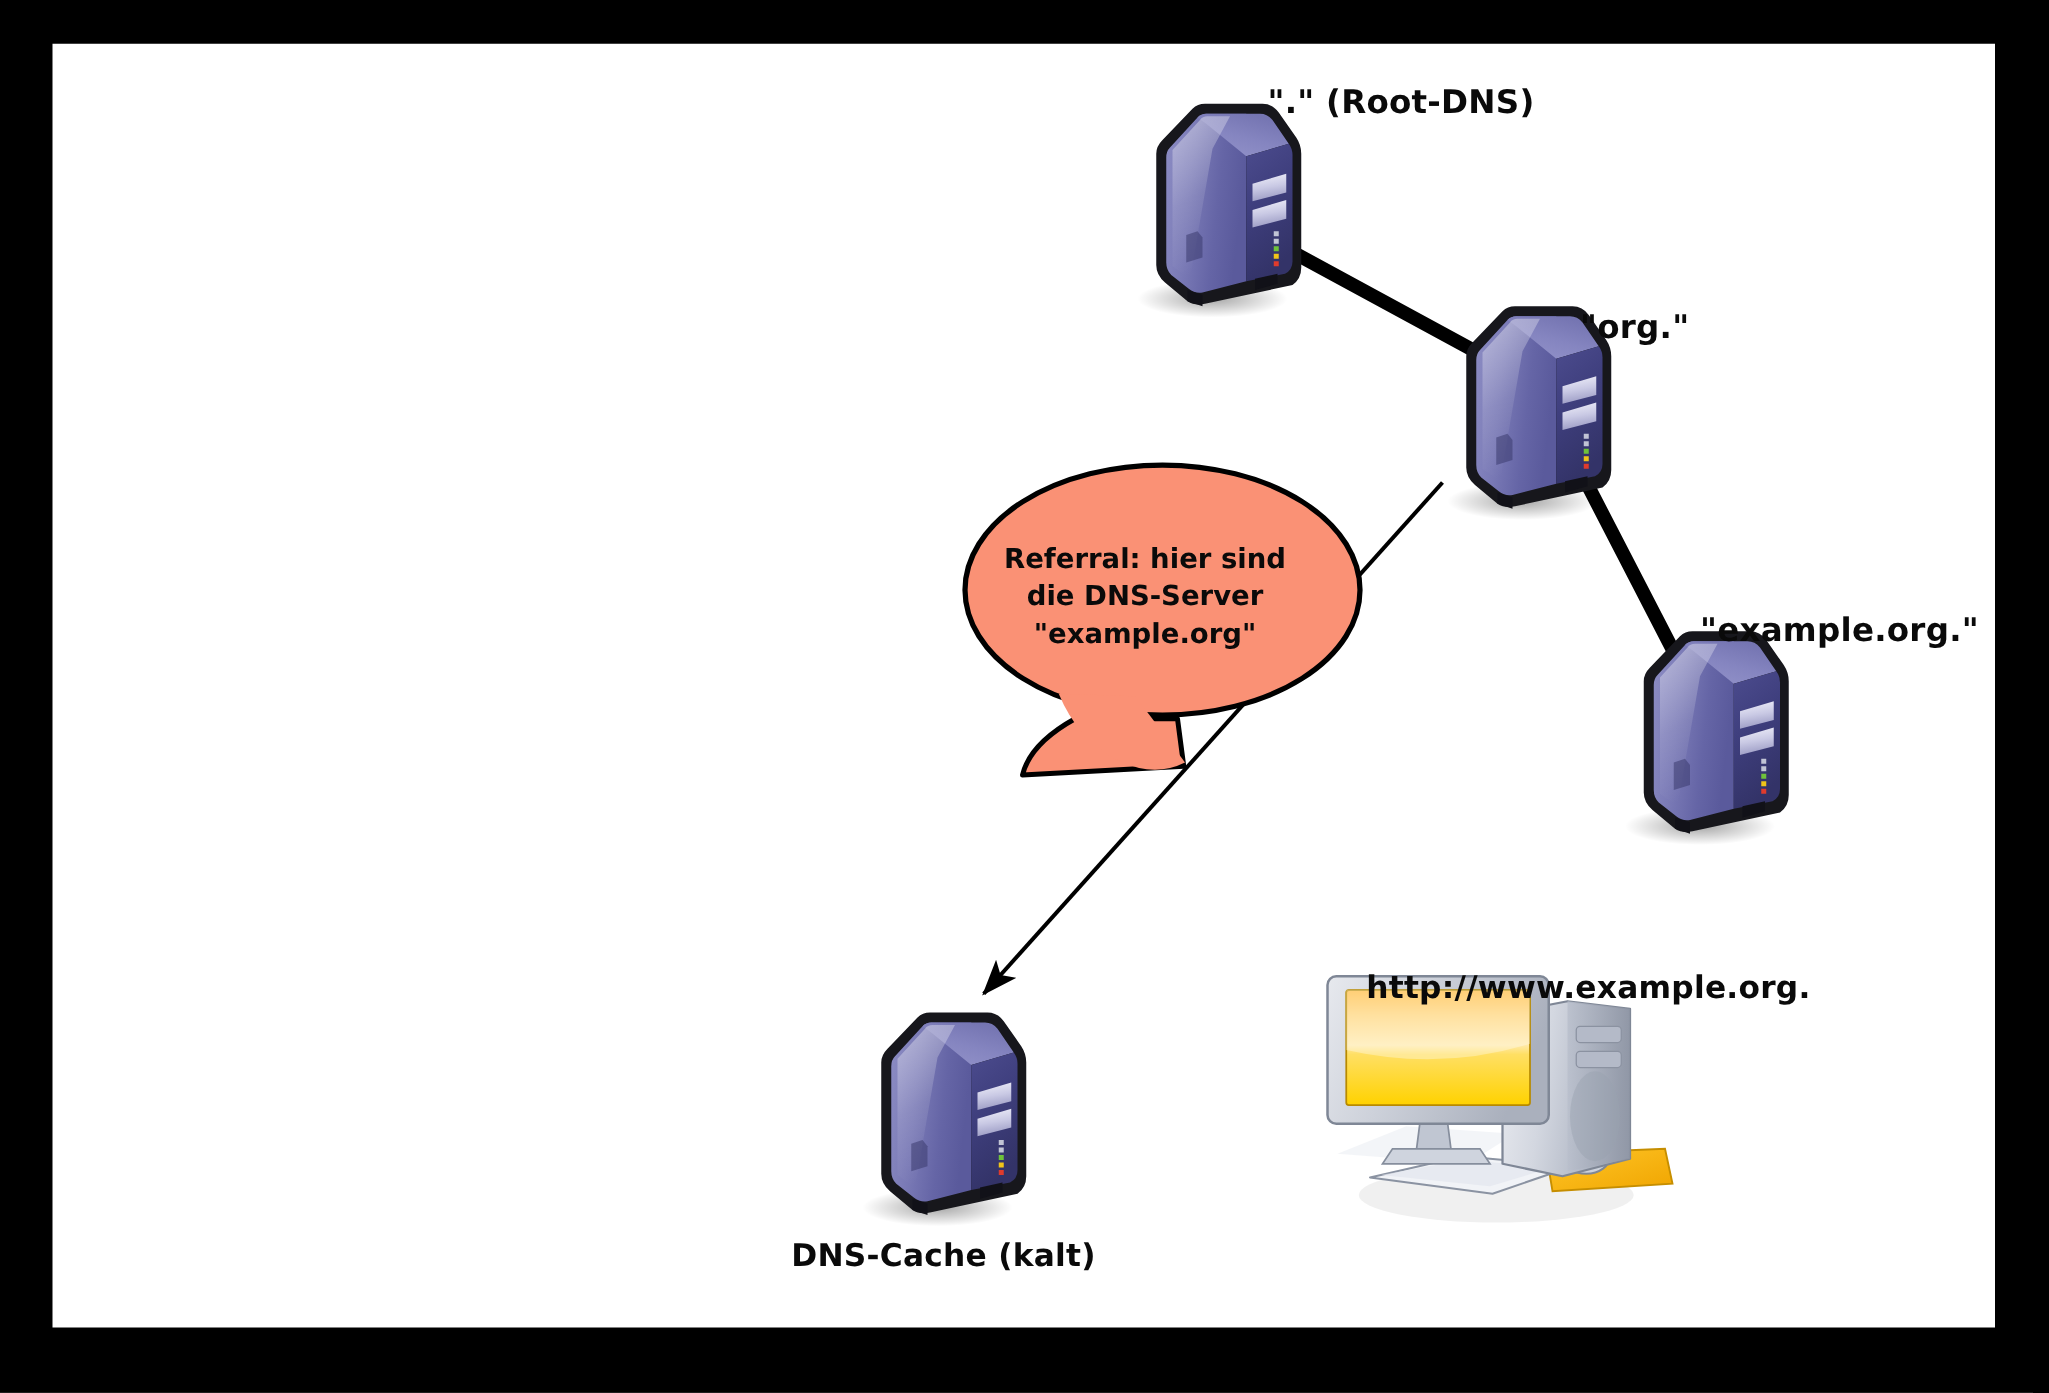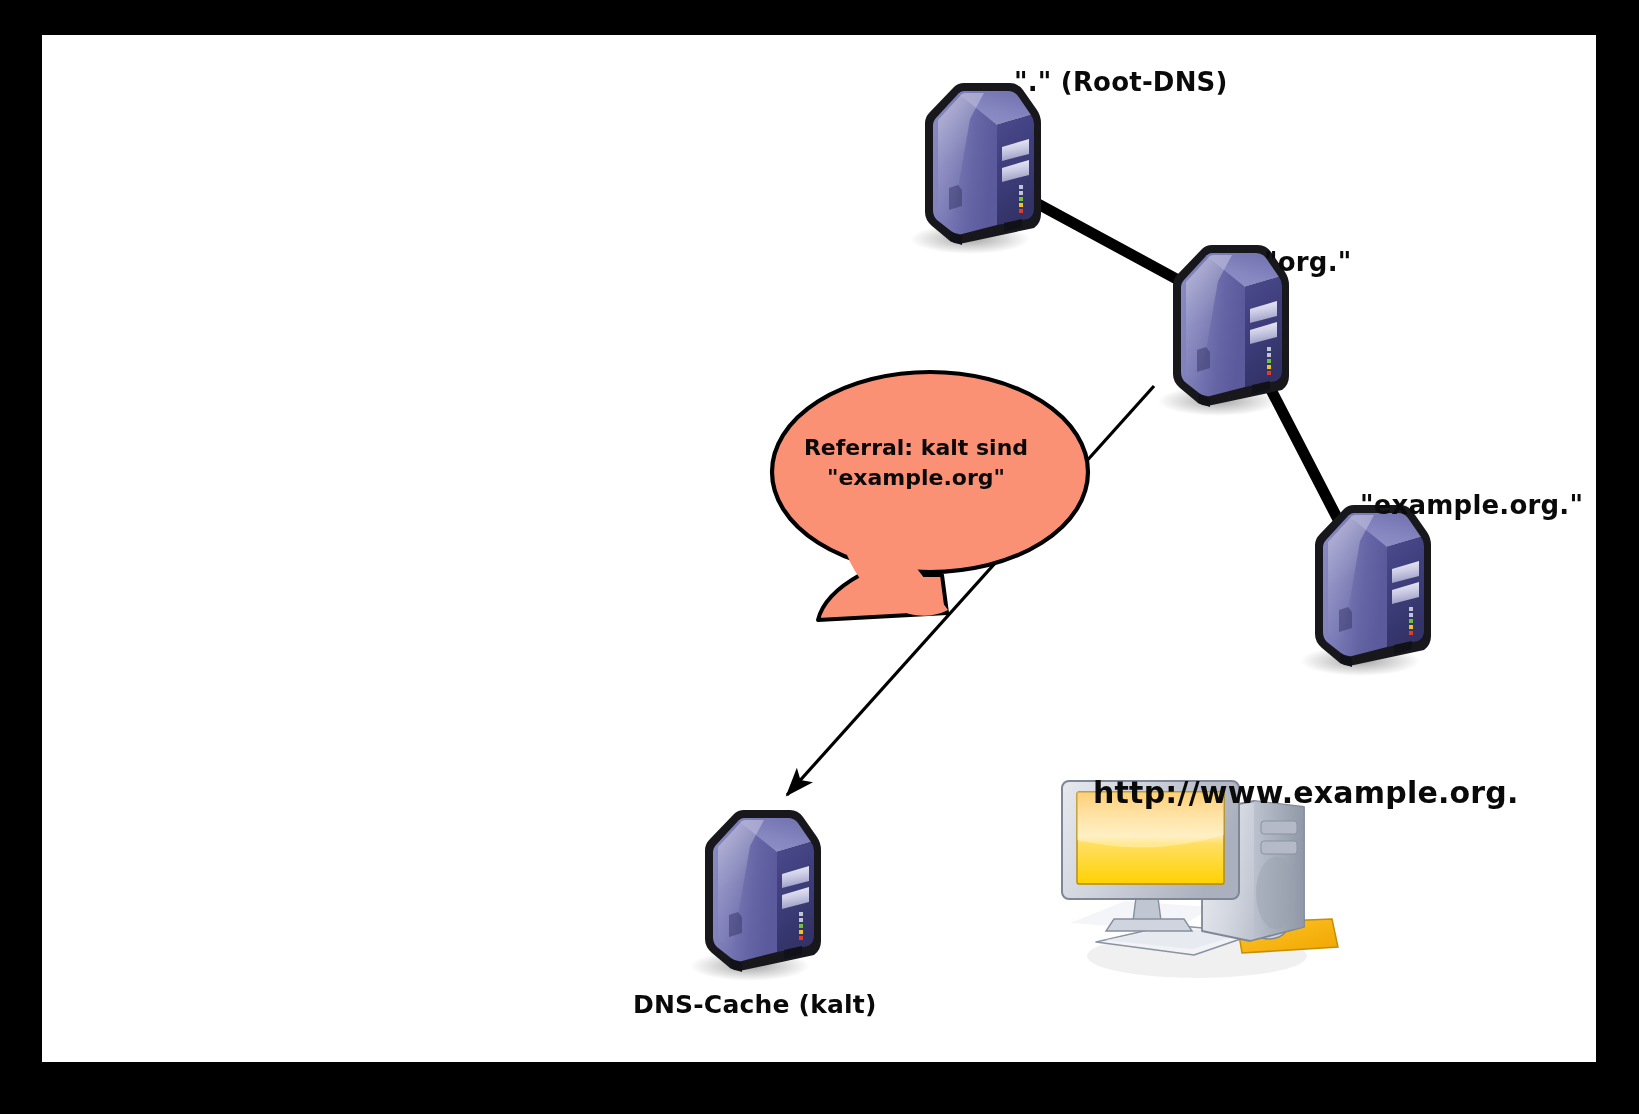--- a/index.html
+++ b/index.html
@@ -39,21 +39,21 @@
     position: absolute;
     font-family: "DejaVu Sans", "Liberation Sans", sans-serif;
     font-weight: bold;
     color: #0a0a0a;
     white-space: nowrap;
     letter-spacing: 0.2px;
   }
   #label-root      { left: 972px;  top: 32px;  font-size: 26px; }
   #label-org       { left: 1222px; top: 212px; font-size: 26px; }
   #label-example   { left: 1318px; top: 455px; font-size: 26px; }
-  #label-url       { left: 1051px; top: 740px; font-size: 30px; }
+  #label-url       { left: 1051px; top: 740px; font-size: 25px; }
   #label-cache     { left: 591px;  top: 955px; font-size: 25px; }
 
   .bubble-text {
     position: absolute;
     left: 724px;
     top: 398px;
     width: 300px;
     text-align: center;
     font-family: "DejaVu Sans", "Liberation Sans", sans-serif;
     font-weight: bold;
@@ -234,18 +234,19 @@
 
     <div class="node-label" id="label-org">"org."</div>
 
     <div class="node-label" id="label-example">"example.org."</div>
 
     <div class="node-label" id="label-cache">DNS-Cache (kalt)</div>
 
     <div class="node-label" id="label-url">http://www.example.org.</div>
 
     <div class="bubble-text">
-      <div>Referral: kalt sind</div>
+      <div>Referral: hier sind</div>
+      <div>die DNS-Server</div>
       <div>"example.org"</div>
     </div>
 
   </div>
 </div>
 
 </body></html>

